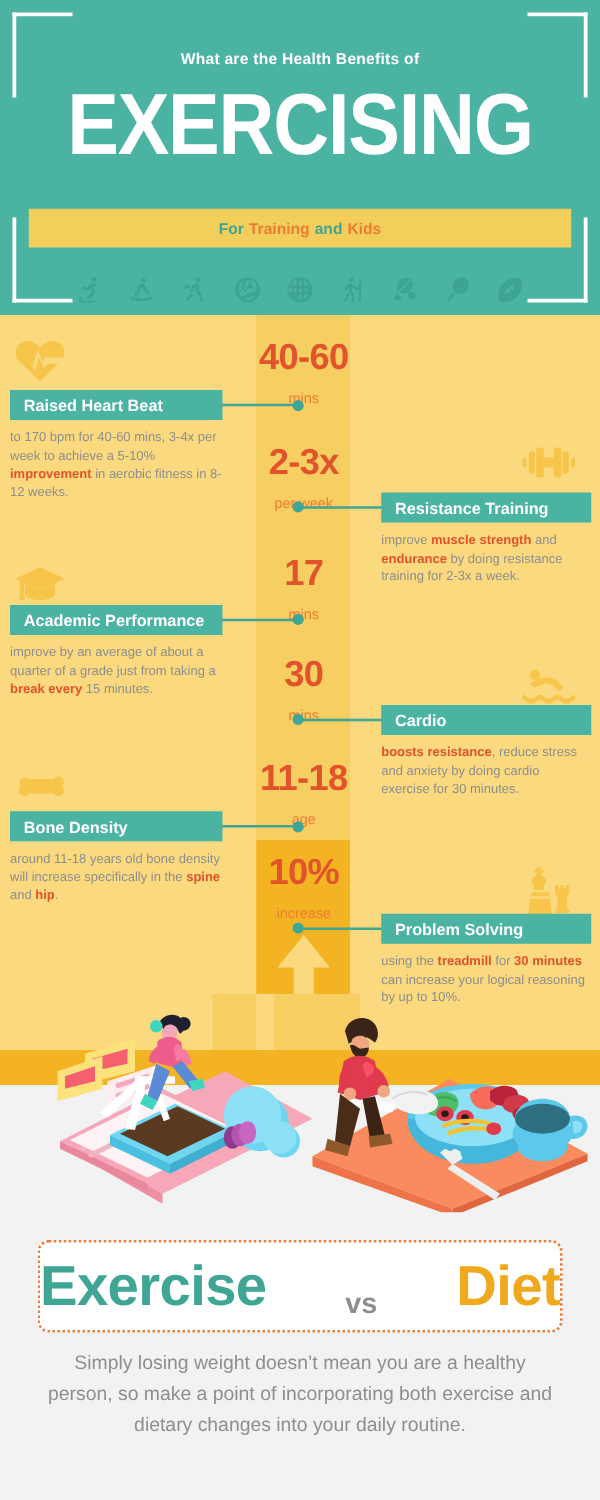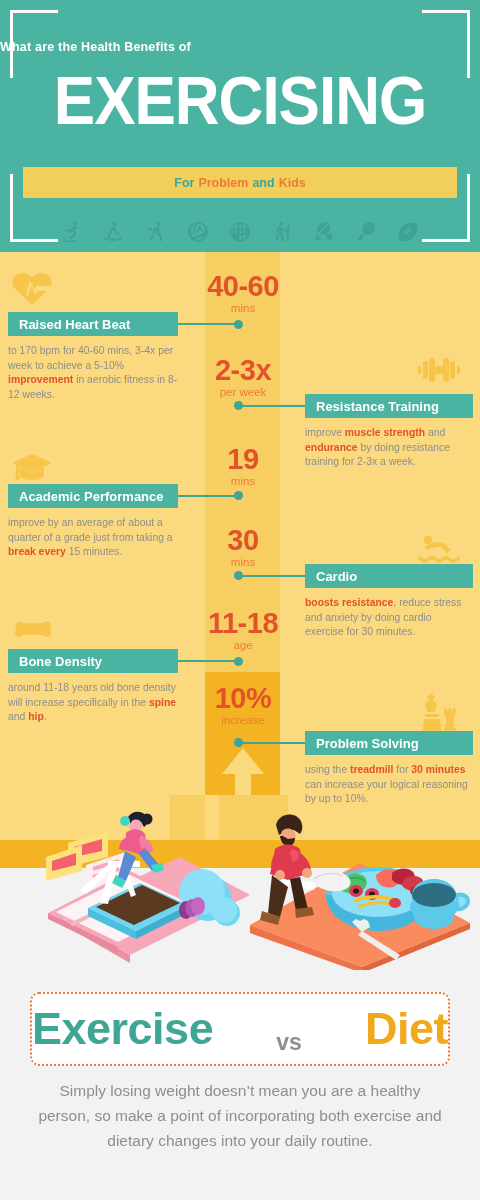--- a/index.html
+++ b/index.html
@@ -17,21 +17,21 @@
     background: #4AB3A2;
   }
   .bracket { position: absolute; border: 3px solid #ffffff; }
   .bracket.tl { left: 10px;  top: 10px;  width: 48px; height: 68px; border-right: none; border-bottom: none; }
   .bracket.tr { right: 10px; top: 10px;  width: 48px; height: 68px; border-left: none;  border-bottom: none; }
   .bracket.bl { left: 10px;  bottom: 10px; width: 48px; height: 68px; border-right: none; border-top: none; }
   .bracket.br { right: 10px; bottom: 10px; width: 48px; height: 68px; border-left: none;  border-top: none; }
 
   .eyebrow {
     position: absolute; left: 0; top: 40px; width: 480px;
-    color: #ffffff;
+    text-align: center; color: #ffffff;
     font-size: 12.5px; font-weight: 600; letter-spacing: .2px;
   }
   .maintitle {
     position: absolute; left: 0; top: 66px; width: 480px;
     text-align: center; color: #ffffff;
     font-size: 62px; font-weight: 900; letter-spacing: -1px;
     line-height: 62px;
     transform: scaleY(1.12); transform-origin: top center;
   }
   .subtitle-bar {
@@ -65,21 +65,21 @@
   .arrow-up {
     position: absolute; left: 222px; top: 748px; width: 42px; height: 92px;
   }
 
   
   .stat { position: absolute; width: 110px; text-align: center; left: 188px; }
   .stat .num {
     color: #E2522B; font-weight: 700; font-size: 29px; line-height: 30px;
     letter-spacing: -.5px;
   }
-  .stat .unit { color: #EE7B34; font-size: 11.5px; font-weight: 500; margin-top: 1px; }
+  .stat .unit { color: #EE7B34; font-size: 11.5px; font-weight: 500; margin-top: 12px; }
 
   
   .conn { position: absolute; height: 2px; background: #3FA595; }
   .dot {
     position: absolute; width: 9px; height: 9px; border-radius: 50%;
     background: #3FA595;
   }
 
   
   .card { position: absolute; }
@@ -132,21 +132,21 @@
     <div class="bracket tr"></div>
     <div class="bracket bl"></div>
     <div class="bracket br"></div>
 
     <div class="eyebrow">What are the Health Benefits of</div>
     <div class="maintitle">EXERCISING</div>
 
     <div class="subtitle-bar">
       <span class="st-teal">For</span>
       <span class="st-sp"></span>
-      <span class="st-orange">Problem</span>
+      <span class="st-orange">Training</span>
       <span class="st-sp"></span>
       <span class="st-teal">and</span>
       <span class="st-sp"></span>
       <span class="st-orange">Kids</span>
     </div>
 
     <div class="sportrow">
       <span>
           <svg width="24" height="24" viewBox="0 0 24 24">
             <circle cx="15" cy="3.4" r="1.9"></circle>
@@ -223,21 +223,21 @@
 
   <div class="stat" style="top:271px">
     <div class="num">40-60</div>
     <div class="unit">mins</div>
   </div>
   <div class="stat" style="top:355px">
     <div class="num">2-3x</div>
     <div class="unit">per week</div>
   </div>
   <div class="stat" style="top:444px">
-    <div class="num">19</div>
+    <div class="num">17</div>
     <div class="unit">mins</div>
   </div>
   <div class="stat" style="top:525px">
     <div class="num">30</div>
     <div class="unit">mins</div>
   </div>
   <div class="stat" style="top:608px">
     <div class="num">11-18</div>
     <div class="unit">age</div>
   </div>

